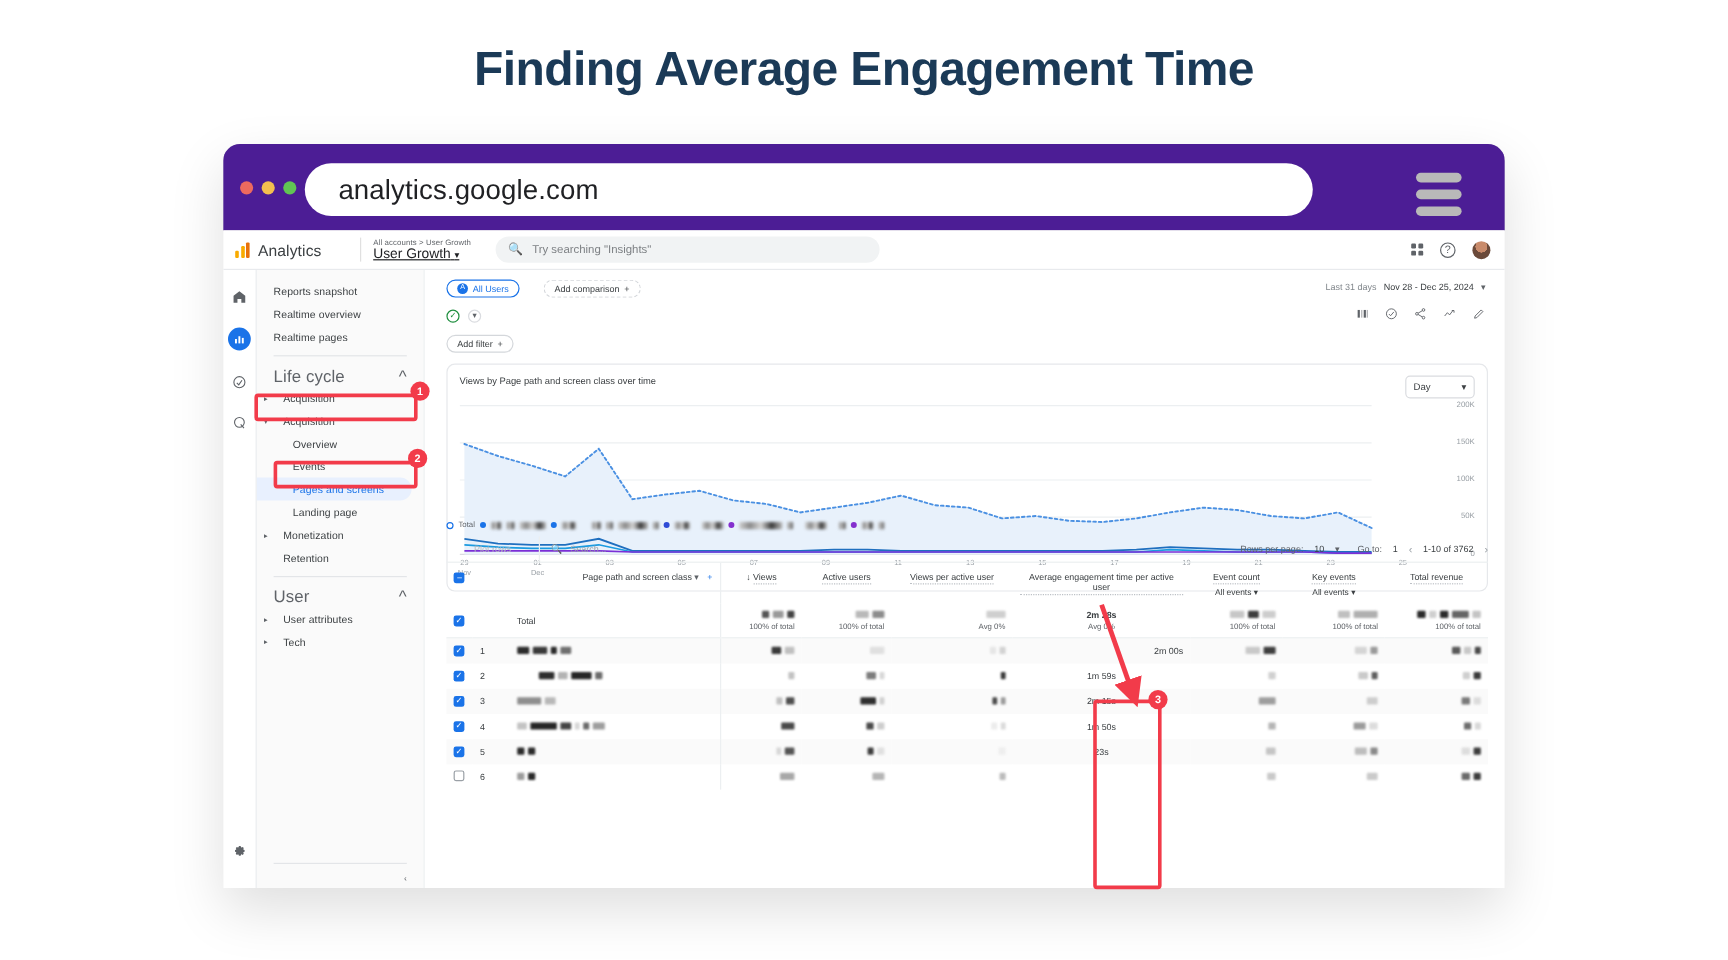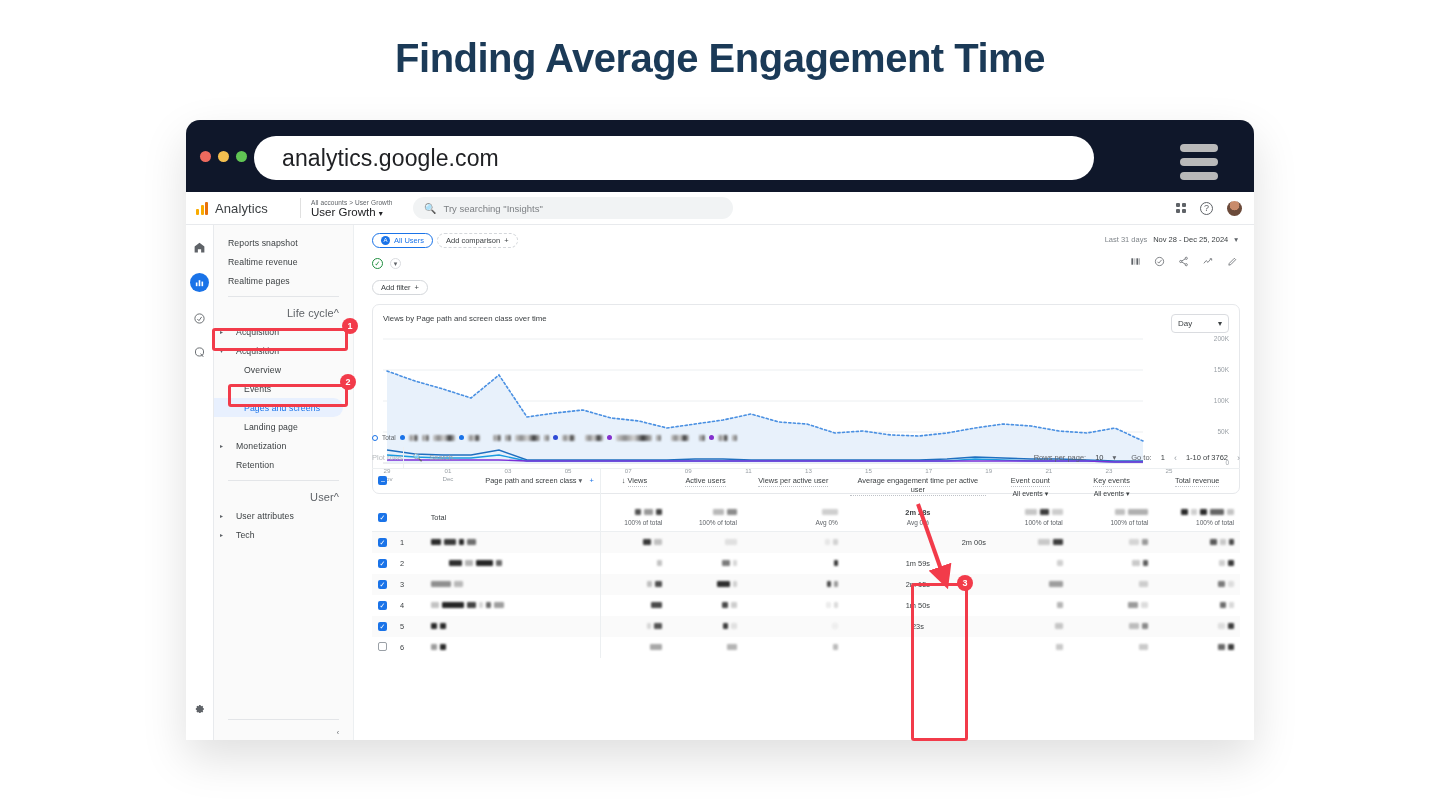--- a/index.html
+++ b/index.html
@@ -26,21 +26,21 @@
     position: absolute;
     left: 186px; top: 120px;
     width: 1068px; height: 620px;
     border-radius: 14px 14px 0 0;
     background: #d8d8d8;
     overflow: hidden;
     box-shadow: 0 18px 45px rgba(0,0,0,0.13);
   }
   .browser-chrome {
     height: 72px;
-    background: #0f172a;
+    background: #4c1d95;
     position: relative;
     display: flex;
     align-items: center;
   }
   .traffic {
     display: flex; gap: 7px;
     margin-left: 14px;
   }
   .dot { width: 11px; height: 11px; border-radius: 50%; }
   .dot.r { background: #ed6a5e; }
@@ -91,21 +91,21 @@
   }
   .logo-bars { display: flex; align-items: flex-end; gap: 1.5px; height: 13px; }
   .logo-bars i { display:block; width: 3px; background: #f9ab00; border-radius: 1px; }
   .logo-bars i:nth-child(1){ height: 6px; }
   .logo-bars i:nth-child(2){ height: 10px; }
   .logo-bars i:nth-child(3){ height: 13px; background:#e8710a; }
   .ga-logo-text { font-size: 13px; color: #3c4043; letter-spacing: 0.1px; }
   .ga-divider-v { width: 1px; height: 20px; background: #e0e0e0; margin: 0 10px; }
   .acct { display: flex; flex-direction: column; justify-content: center; min-width: 90px; }
   .acct-crumb { font-size: 6.5px; color: #5f6368; letter-spacing: .1px; }
-  .acct-name { font-size: 11.5px; color: #202124; }
+  .acct-name { font-size: 11.5px; color: #202124; text-decoration: underline; }
   .ga-search {
     margin-left: 12px;
     width: 320px; height: 22px;
     background: #f1f3f4; border-radius: 11px;
     display: flex; align-items: center; gap: 7px;
     padding: 0 11px;
   }
   .ga-search .ico { font-size: 10px; color: #5f6368; }
   .ga-search span.ph { font-size: 9.5px; color: #7d8084; }
   .ga-header-right {
@@ -149,39 +149,39 @@
     font-size: 8.7px; color: #3c4043;
   }
   .nav-item {
     height: 19px; display: flex; align-items: center;
     padding-left: 14px; letter-spacing: .1px;
     white-space: nowrap;
   }
   .nav-item.sub { padding-left: 30px; }
   .nav-item.sel { color: #1a73e8; background: #e8f0fe; border-radius: 0 10px 10px 0; margin-right: 10px;}
   .nav-item.group {
-    color: #5f6368; font-size: 11px;
-    justify-content: flex-end; padding-right: 14px;
+    color: #5f6368; font-size: 14px;
+    justify-content: space-between; padding-right: 14px;
   }
   .nav-item.expandable::before {
     content:"▸"; font-size:6px; color:#5f6368;
     position:absolute; left:6px;
   }
   .nav-item.expandable.open::before { content:"▾"; }
   .nav-item.expandable { position: relative; }
   .nav-sep { height:1px; background:#e3e5e8; margin: 6px 14px 6px 14px; }
   .nav-bottom-sep { position:absolute; bottom: 20px; left:14px; right:14px; height:1px; background:#e3e5e8;}
   .nav-collapse { position:absolute; bottom:4px; right:14px; font-size:7px; color:#5f6368; }
 
   
   .report { flex: 1; background: #fff; position: relative; overflow: hidden; }
 
   .chips-row {
     display: flex; align-items: center;
-    padding: 8px 4px 0 18px; gap: 4px;
+    padding: 8px 4px 0 18px; gap: 20px;
     position: relative;
   }
   .chip {
     height: 15px; border-radius: 8px;
     display: flex; align-items: center; gap: 4px;
     padding: 0 8px; font-size: 7.5px;
     border: 1px solid #d4d7db; color: #3c4043;
     background: #fff;
   }
   .chip.primary { border-color: #1a73e8; color: #1a73e8; }
@@ -266,21 +266,21 @@
     filter: blur(1.3px);
   }
 
   
   .table-wrap { position: absolute; left: 18px; right: 14px; top: 222px; bottom: 0; }
   .table-toolbar {
     height: 22px; display: flex; align-items: center;
     border-bottom: 1px solid #eceff1; position: relative;
   }
   .plot-rows-btn {
-    font-size: 7.5px; color: #b5b9bd; padding: 0 0;
+    font-size: 7.5px; color: #b5b9bd; padding: 0 23px;
     border-right: 1px solid #eceff1; height: 100%;
     display:flex;align-items:center;
   }
   .tbl-search { display:flex; align-items:center; gap:6px; padding-left:10px; font-size:7.5px; color:#9aa0a6;}
   .pager {
     position: absolute; right: 0; top: 0; height: 100%;
     display: flex; align-items: center; gap: 9px;
     font-size: 7.5px; color: #5f6368;
   }
   .pager .v { color: #3c4043; }
@@ -414,21 +414,21 @@
         </span>
         <span class="rail-ico rail-gear">
           <svg width="13" height="13" viewBox="0 0 24 24" fill="#5f6368">
               <path d="M12 8.5A3.5 3.5 0 1 0 12 15.5 3.5 3.5 0 0 0 12 8.5zm8-.5-1.6-.5-.4-1 .8-1.5-1.8-1.8-1.5.8-1-.4L13.9 2h-2.6l-.6 1.6-1 .4-1.5-.8L6.4 5l.8 1.5-.4 1L5.2 8v2.6l1.6.6.4 1-.8 1.5 1.8 1.8 1.5-.8 1 .4.6 1.6h2.6l.6-1.6 1-.4 1.5.8 1.8-1.8-.8-1.5.4-1 1.6-.6z"></path>
             </svg>
         </span>
       </div>
 
       <div class="navbar">
         <div class="nav-item">Reports snapshot</div>
-        <div class="nav-item">Realtime revenue</div>
+        <div class="nav-item">Realtime overview</div>
         <div class="nav-item">Realtime pages</div>
         <div class="nav-sep"></div>
         <div class="nav-item group">
           <span>Life cycle</span>
           <span>^</span>
         </div>
         <div class="nav-item expandable" style="padding-left:22px">
           <span>Acquisition</span>
         </div>
         <div class="nav-item expandable open" style="padding-left:22px">

